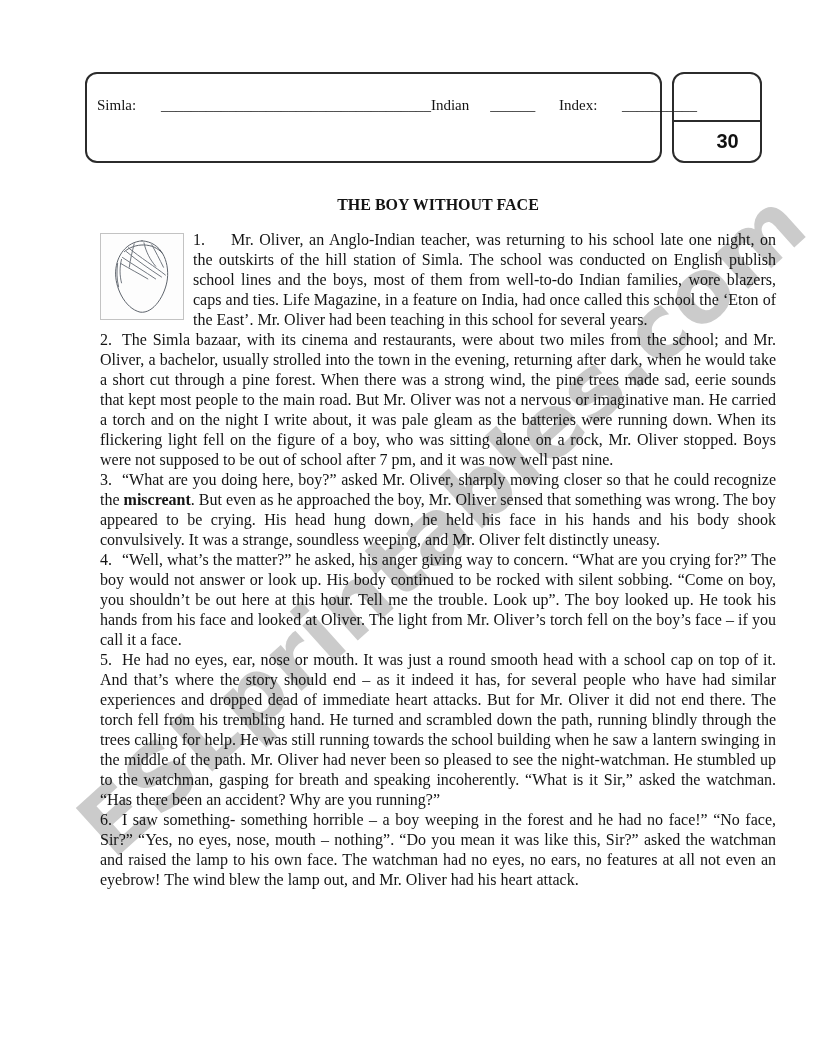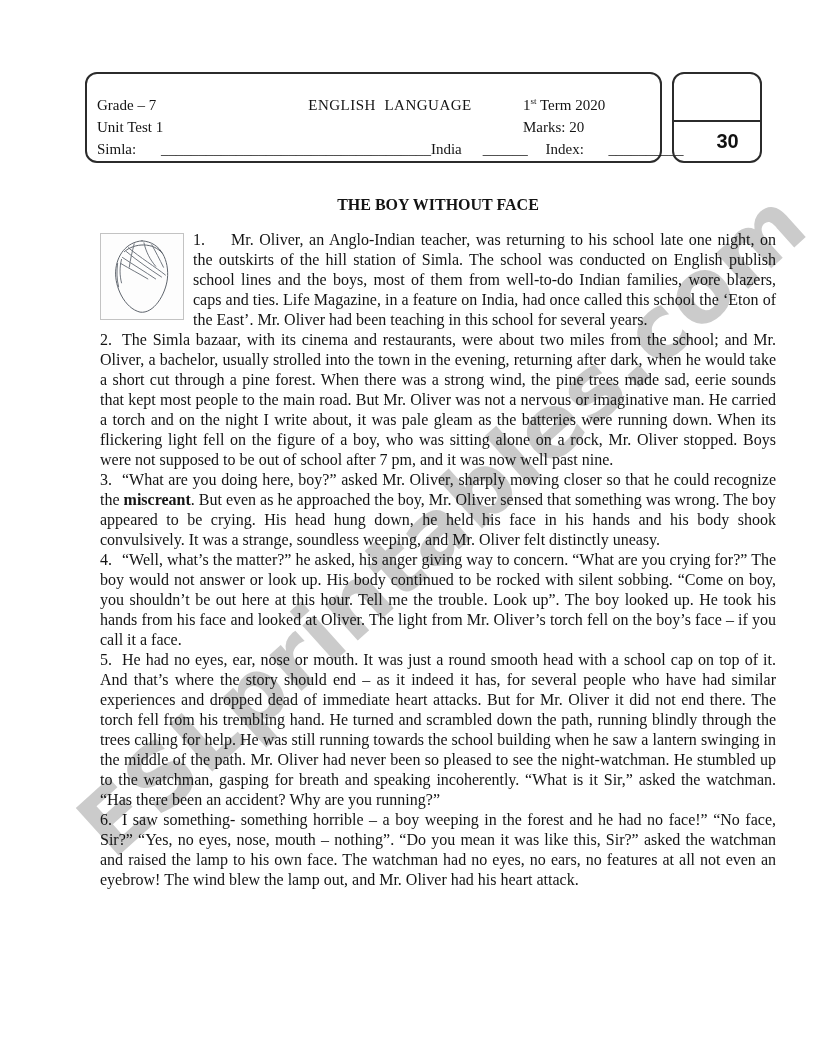--- a/index.html
+++ b/index.html
@@ -49,21 +49,21 @@
     font-size: 15px;
     line-height: 22px;
   }
   .hdr-grid { display: flex; }
   .hg-left { width: 160px; }
   .hg-center { flex: 1; text-align: center; letter-spacing: 0.5px; }
   .hg-right { width: 125px; text-align: left; }
   .hg-right sup { font-size: 9px; line-height: 0; }
   .name-line { white-space: nowrap; }
   .blank { letter-spacing: 0; margin-left: 21px; }
-  .gap-left { margin-left: 14px; }
+  .gap-left { margin-left: 20px; }
 
   .score-box {
     width: 90px;
     height: 91px;
     border: 2px solid #2b2b2b;
     border-radius: 12px;
     display: flex;
     flex-direction: column;
     overflow: hidden;
   }
@@ -124,34 +124,23 @@
 
 <div class="page">
 
   <div class="watermark">ESLprintables.com</div>
 
   <div class="content-layer">
 
     <div class="header-row">
 
       <div class="header-box">
-        <div class="hdr-grid">
-          <div class="hg-left">
-            <div>Grade – 7</div>
-            <div>Unit Test 1</div>
-          </div>
-          <div class="hg-center">ENGLISH&nbsp; LANGUAGE</div>
-          <div class="hg-right">
-            <div><span>1</span><sup>st</sup><span> Term 2020</span></div>
-            <div>Marks: 20</div>
-          </div>
-        </div>
         <div class="name-line">
           <span>Simla:</span>
-          <span class="blank">____________________________________</span><span>India</span><span class="blank">______</span>
+          <span class="blank">____________________________________</span><span>Indian</span><span class="blank">______</span>
           <span class="gap-left">Index:</span>
           <span class="blank">__________</span>
         </div>
       </div>
 
       <div class="score-box">
         <div class="score-top"></div>
         <div class="score-bottom">30</div>
       </div>
 

